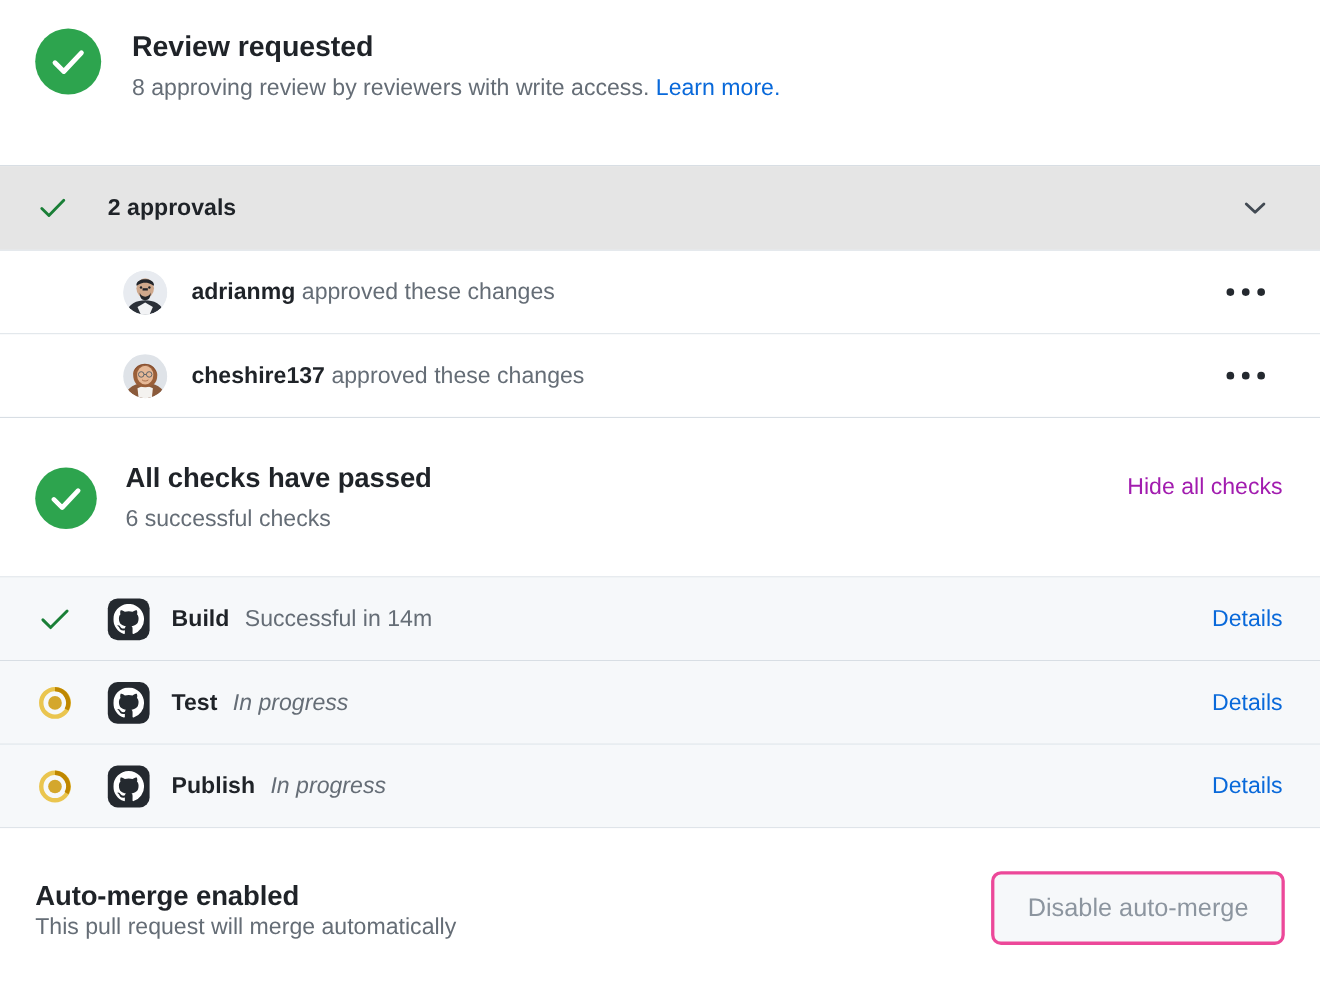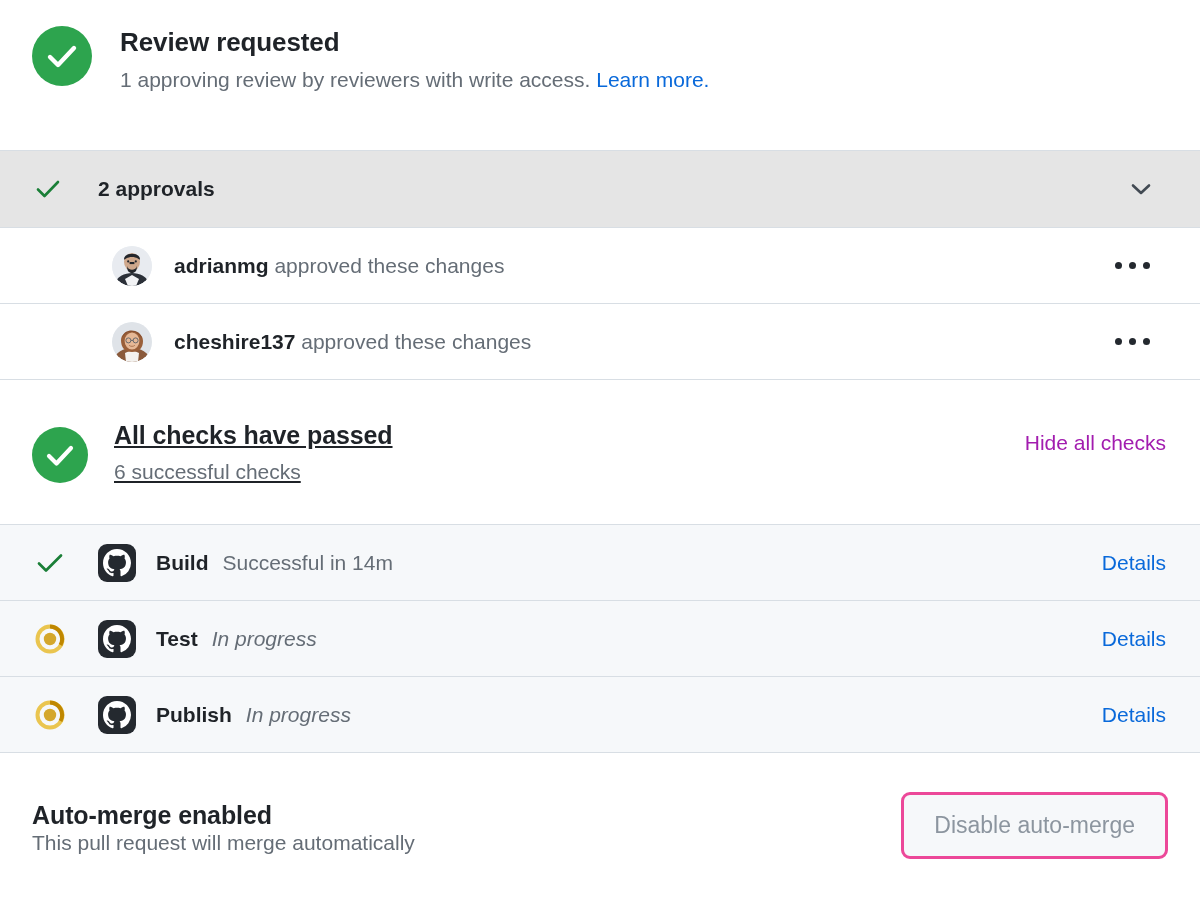--- a/index.html
+++ b/index.html
@@ -135,21 +135,21 @@
     display: block;
   }
 
   
   .checks-section {
     height: 144px;
     padding: 0 24px 0 32px;
     justify-content: space-between;
     background: #ffffff;
   }
-  .checks-left { display: flex; align-items: center; text-decoration: underline; }
+  .checks-left { display: flex; align-items: flex-start; }
   .checks-circle {
     width: 56px;
     height: 56px;
     border-radius: 50%;
     background: #2da44e;
     flex: 0 0 56px;
     position: relative;
     margin-top: 5px;
   }
   .checks-circle svg { position: absolute; left: 0; top: 0; }
@@ -264,21 +264,21 @@
 
   <div class="review-section">
     <div class="status-circle">
       <svg width="60" height="60" viewBox="0 0 60 60" aria-hidden="true">
         <path d="M18 31 L26 39 L42 22" fill="none" stroke="#ffffff" stroke-width="4.4" stroke-linecap="round" stroke-linejoin="round"></path>
       </svg>
     </div>
     <div class="review-text">
       <div class="review-title">Review requested</div>
       <div class="review-sub">
-        <span>1 approving review by reviewers with write access.</span>
+        <span>8 approving review by reviewers with write access.</span>
         <a class="link" href="#">Learn more.</a>
       </div>
     </div>
   </div>
 
   <div class="divider"></div>
 
   <div class="row approvals-header">
     <div class="approvals-left">
       <span class="check-thin">

